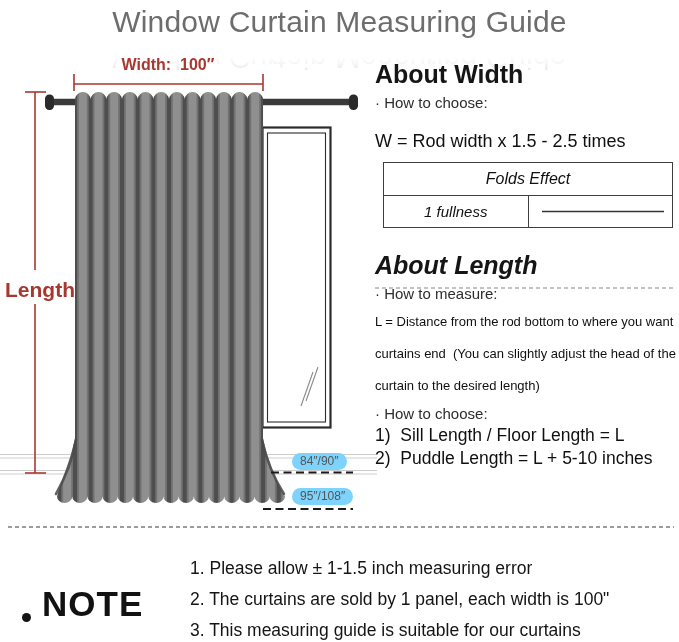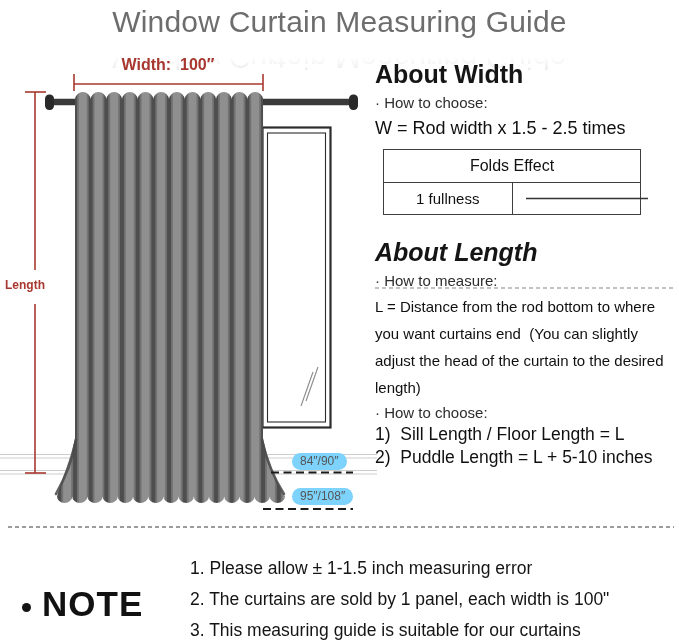--- a/index.html
+++ b/index.html
@@ -22,60 +22,61 @@
     -webkit-mask-image:linear-gradient(to bottom,rgba(0,0,0,.55) 0%,transparent 55%);
     mask-image:linear-gradient(to bottom,rgba(0,0,0,.55) 0%,transparent 55%);
   }
 
   
   .diagram-svg{position:absolute;left:0;top:50px;}
   .measure-label{
     position:absolute;color:#a8382f;font-weight:600;
   }
   .width-label{left:98px;top:56px;width:140px;text-align:center;font-size:16px;}
-  .length-label{left:5px;top:278px;width:56px;text-align:left;font-size:12px;}
+  .length-label{left:5px;top:278px;width:56px;text-align:right;font-size:21px;}
   .pill{
     position:absolute;background:#7dd3fc;border-radius:9px;
     font-size:12px;color:#555;padding:2px 8px;line-height:13px;
   }
   .pill-sill{left:292px;top:453px;}
   .pill-floor{left:292px;top:488px;}
 
   
   .hdash{
     position:absolute;height:2px;
     background:repeating-linear-gradient(90deg,#c2c2c2 0 4px,transparent 4px 7px);
   }
   .divider-right{left:375px;top:287px;width:301px;}
   .divider-full{left:8px;top:526px;width:666px;background:repeating-linear-gradient(90deg,#9c9c9c 0 4px,transparent 4px 7px);}
 
   
   .right-col{position:absolute;left:375px;top:55px;width:302px;}
   .section-heading{font-size:25px;font-weight:600;color:#151515;margin:0;line-height:29px;}
   #about-width-heading{margin-top:5px;}
   .howto{font-size:15px;color:#2d2d2d;margin-top:5px;line-height:18px;}
-  .formula{font-size:18px;color:#101010;margin-top:5px;line-height:22px;}
+  .formula{font-size:18px;color:#101010;margin-top:18px;line-height:22px;}
 
   table.folds{
-    border-collapse:collapse;margin:10px 18px 0 8px;width:258px;
+    border-collapse:collapse;margin:10px 18px 0 8px;width:290px;
     table-layout:fixed;
+    font-style:italic;
   }
   table.folds td{border:1.6px solid #3f3f3f;text-align:center;vertical-align:middle;}
   td.folds-header{height:30px;font-size:16px;font-weight:500;color:#111;}
   td.fold-label{width:128px;height:29px;font-size:15px;color:#111;}
   td.fold-effect{height:29px;}
   td.fold-effect svg{display:block;margin:0 auto;}
 
   #about-length-heading{margin-top:23px;font-style:italic;}
-  .measure-text{font-size:15px;color:#101010;margin-top:3px;line-height:27px;width:302px;}
+  .measure-text{font-size:13px;color:#101010;margin-top:3px;line-height:32px;width:302px;}
   .choose-intro{margin-top:3px;}
   .choice{font-size:17.5px;color:#101010;line-height:22px;margin-top:1px;}
 
   
-  .note-block{position:absolute;left:20px;top:586px;display:flex;align-items:center;}
+  .note-block{position:absolute;left:20px;top:586px;display:flex;align-items:flex-end;}
   .note-bullet{
     width:9px;height:9px;border-radius:50%;background:#141414;
     margin:6px 11px 0 2px;flex:0 0 auto;
   }
   .note-heading{font-size:35px;font-weight:600;letter-spacing:1px;color:#121212;line-height:36px;}
   .note-items{position:absolute;left:190px;top:553px;width:482px;}
   .note-item{font-size:17.5px;color:#141414;line-height:31px;}
 </style>
 </head>
 <body>

